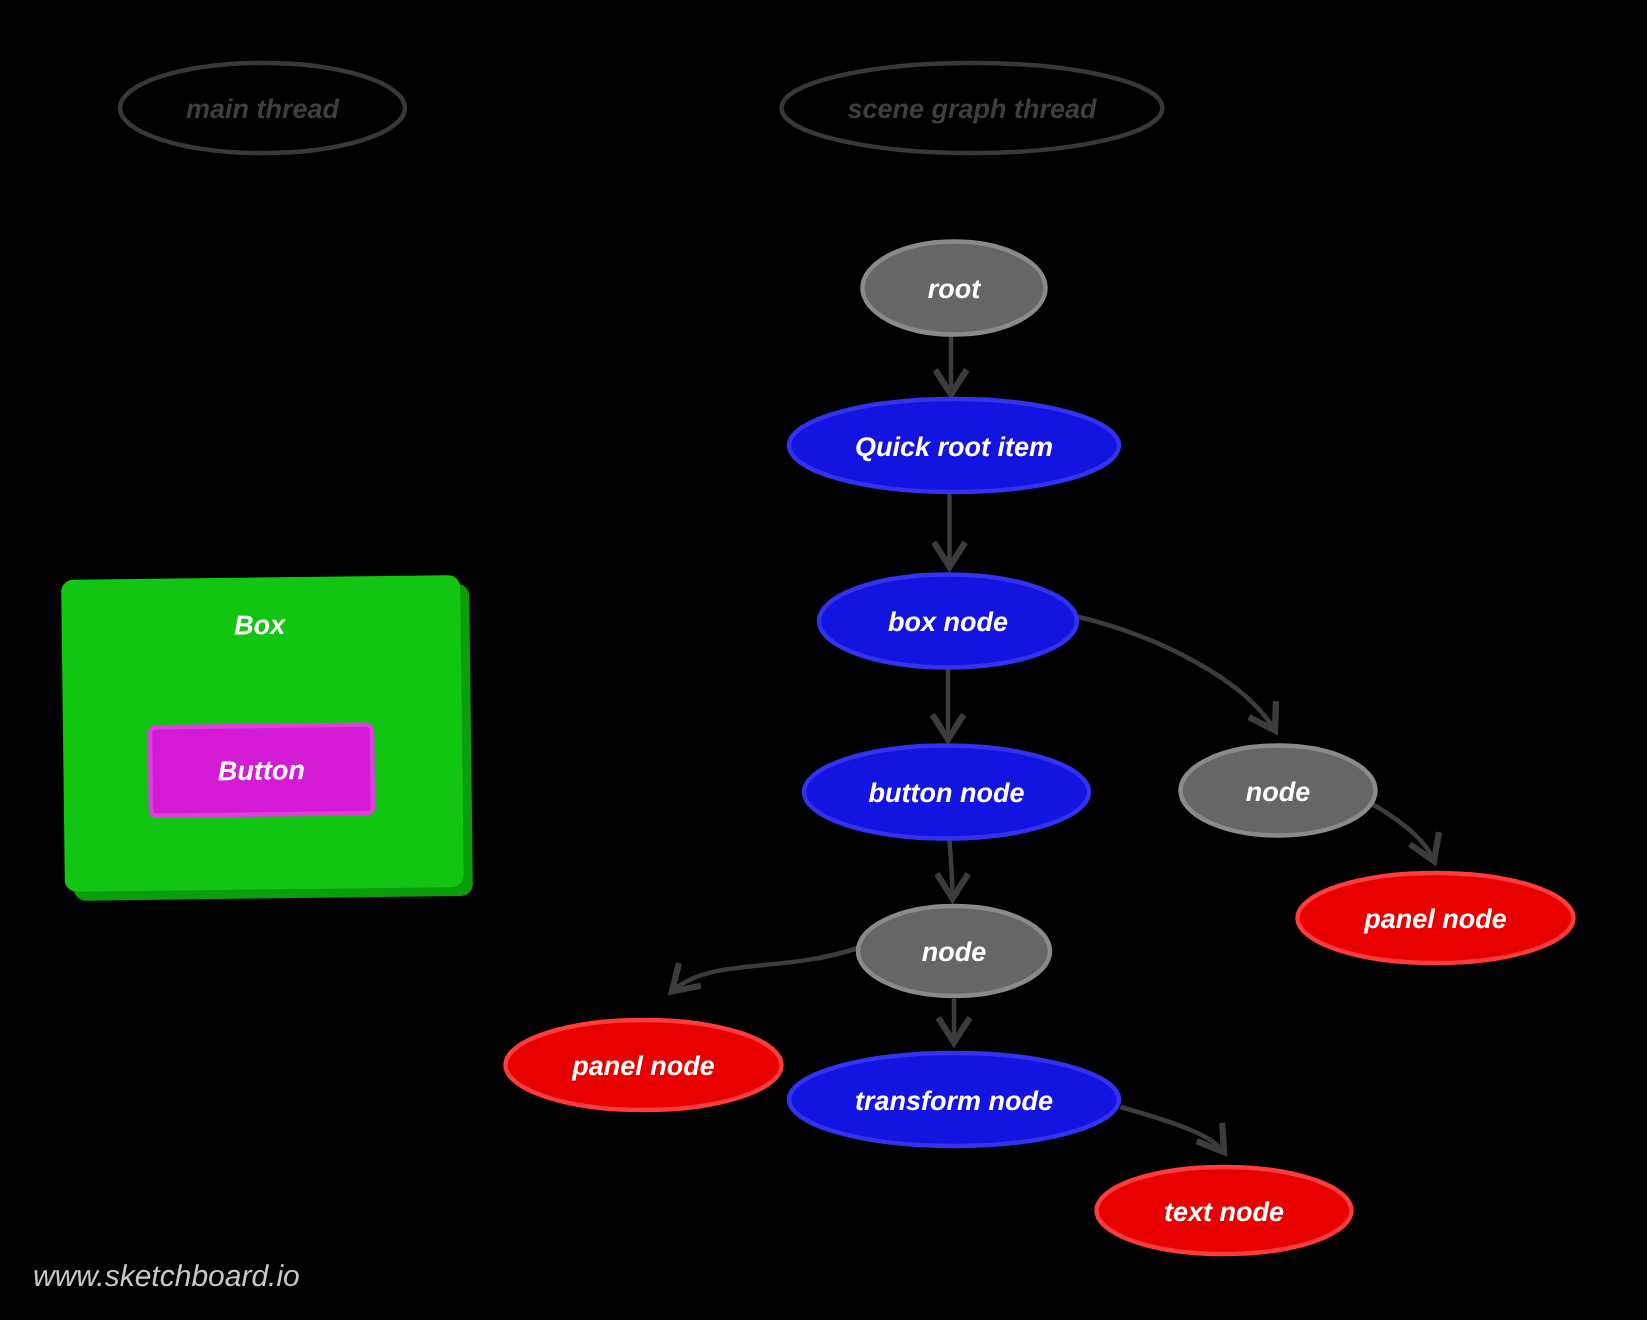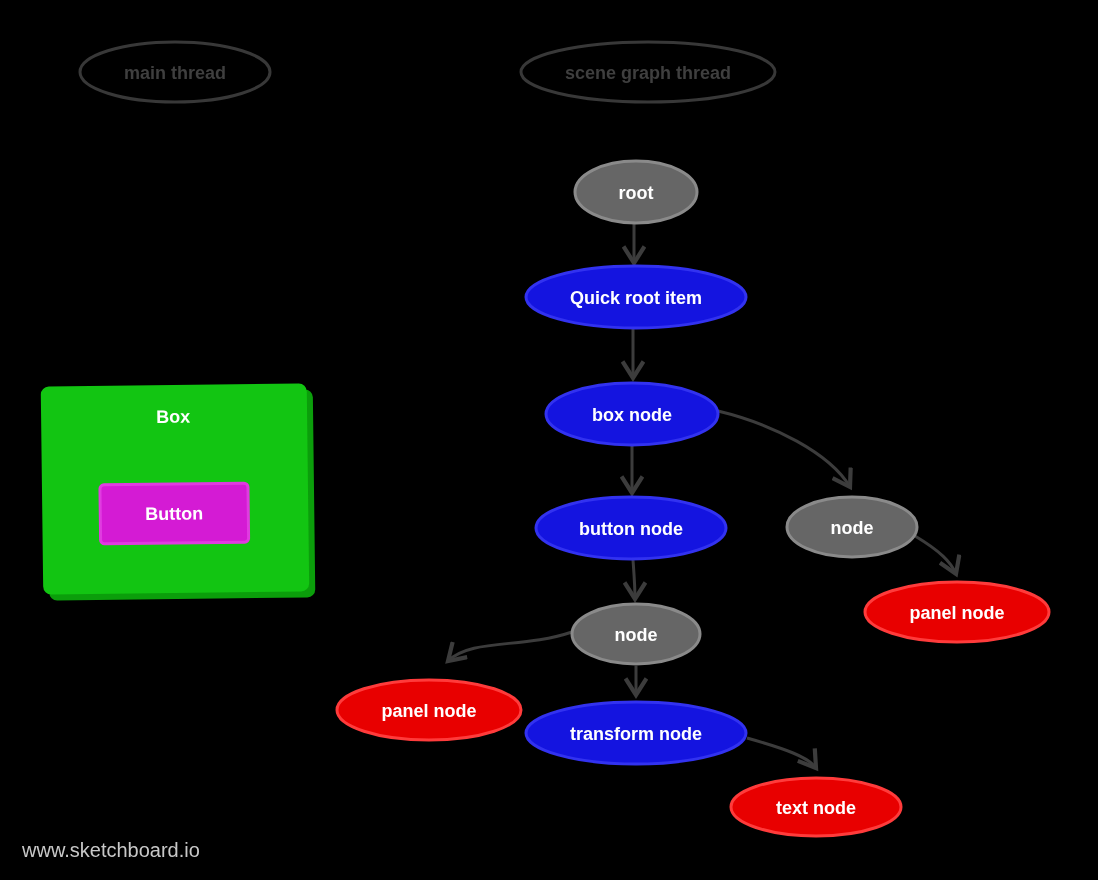--- a/index.html
+++ b/index.html
@@ -4,21 +4,21 @@
 <style>
   html, body {
     margin: 0;
     padding: 0;
     background: #000000;
     width: 1098px;
     height: 880px;
     overflow: hidden;
     font-family: "Liberation Sans", sans-serif;
   }
-  .stage { position: relative; width: 1098px; height: 644px; }
+  .stage { position: relative; width: 1098px; height: 644px; font-style: italic; }
   svg { display: block; }
   .node-label {
     font-family: "Liberation Sans", sans-serif;
     font-size: 18px;
     font-weight: bold;
     text-anchor: middle;
     dominant-baseline: middle;
   }
   .thread-label {
     font-family: "Liberation Sans", sans-serif;

